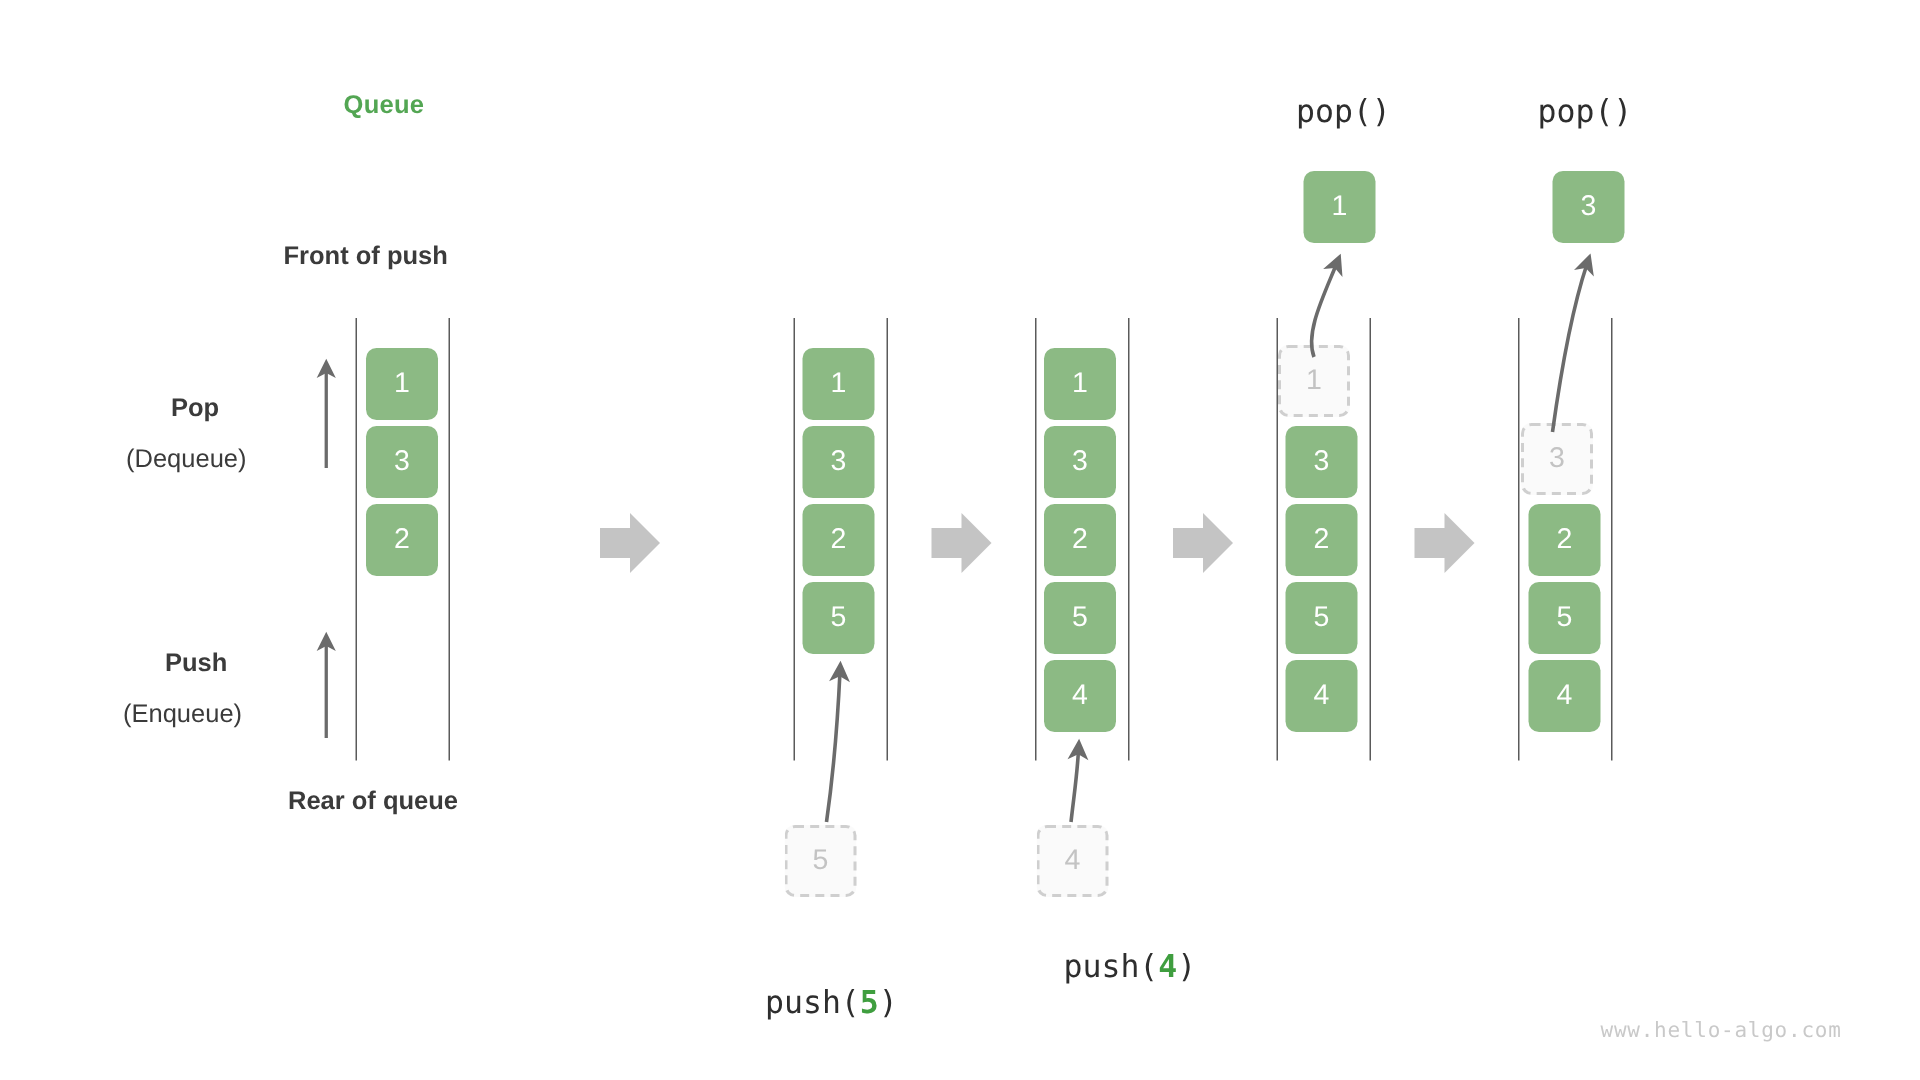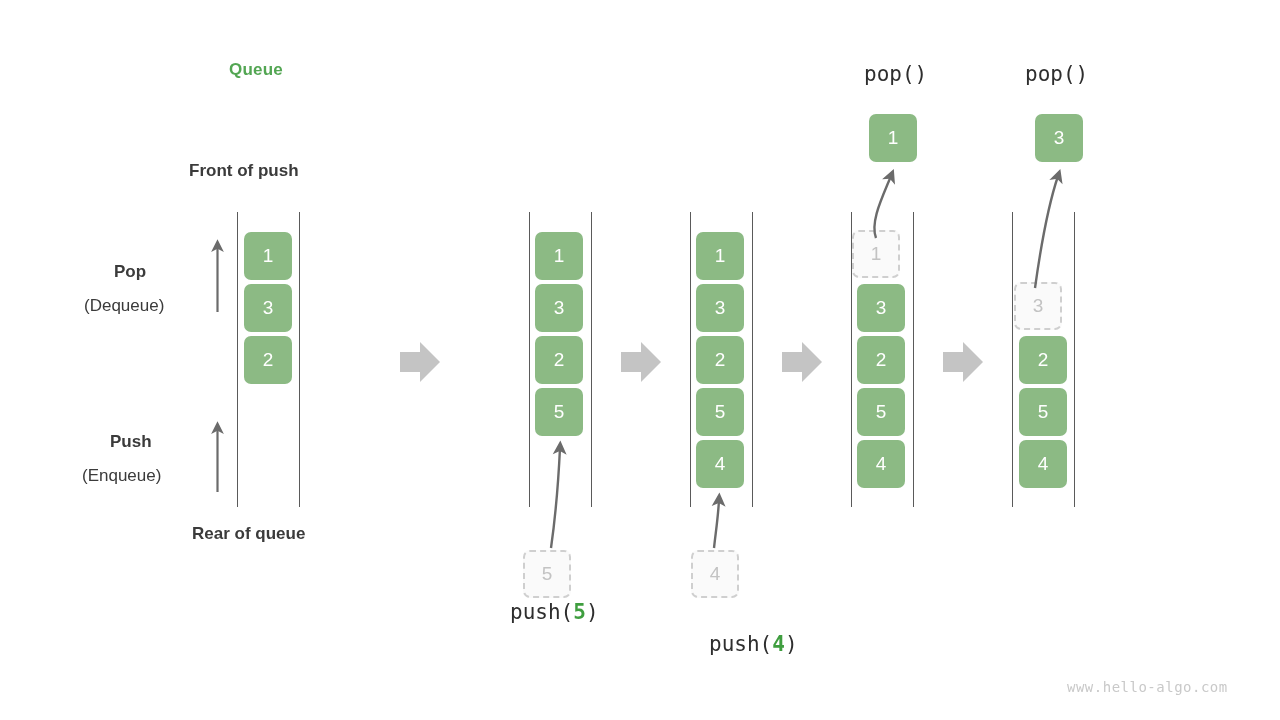--- a/index.html
+++ b/index.html
@@ -84,21 +84,21 @@
   <div class="abs rail" style="left:529px;top:212px;height:295px;"></div>
   <div class="abs rail" style="left:591px;top:212px;height:295px;"></div>
 
   <div class="abs cell filled" style="left:535px;top:232px;">1</div>
   <div class="abs cell filled" style="left:535px;top:284px;">3</div>
   <div class="abs cell filled" style="left:535px;top:336px;">2</div>
   <div class="abs cell filled" style="left:535px;top:388px;">5</div>
 
   <div class="abs cell ghost" style="left:523px;top:550px;">5</div>
 
-  <div class="abs code-lbl" style="left:510px;top:600px;text-align:right;"><span>push</span>(<span class="arg">5</span>)</div>
+  <div class="abs code-lbl" style="left:510px;top:656px;text-align:right;"><span>push</span>(<span class="arg">5</span>)</div>
 
   <div class="abs rail" style="left:690px;top:212px;height:295px;"></div>
   <div class="abs rail" style="left:752px;top:212px;height:295px;"></div>
 
   <div class="abs cell filled" style="left:696px;top:232px;">1</div>
   <div class="abs cell filled" style="left:696px;top:284px;">3</div>
   <div class="abs cell filled" style="left:696px;top:336px;">2</div>
   <div class="abs cell filled" style="left:696px;top:388px;">5</div>
   <div class="abs cell filled" style="left:696px;top:440px;">4</div>
 

